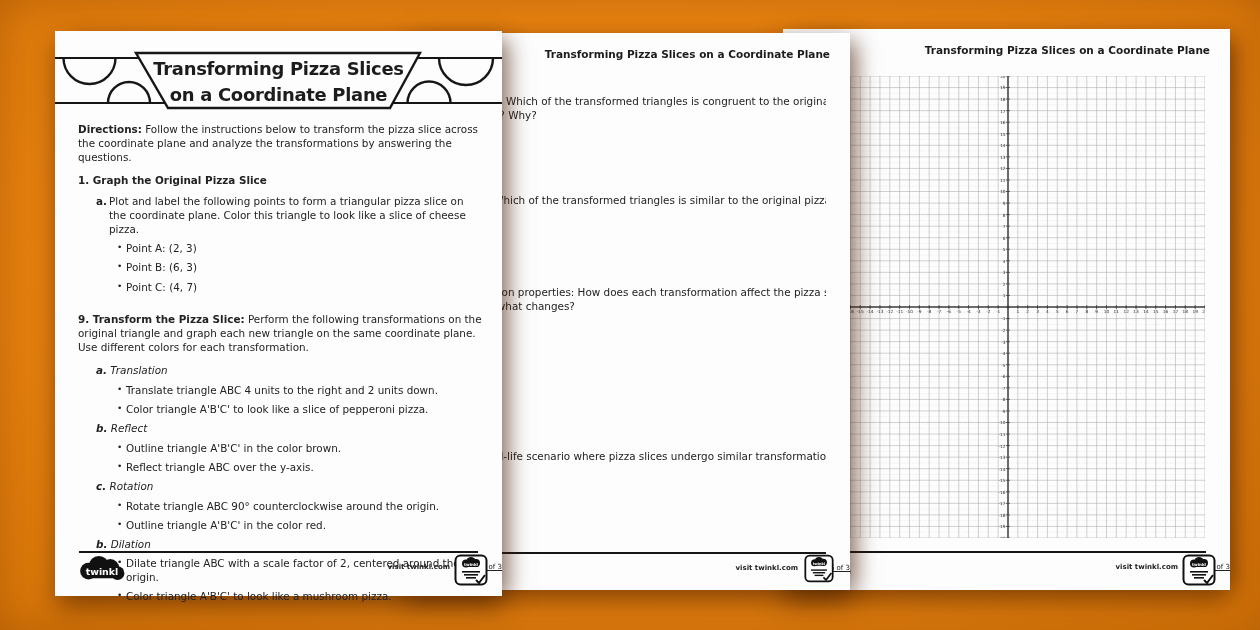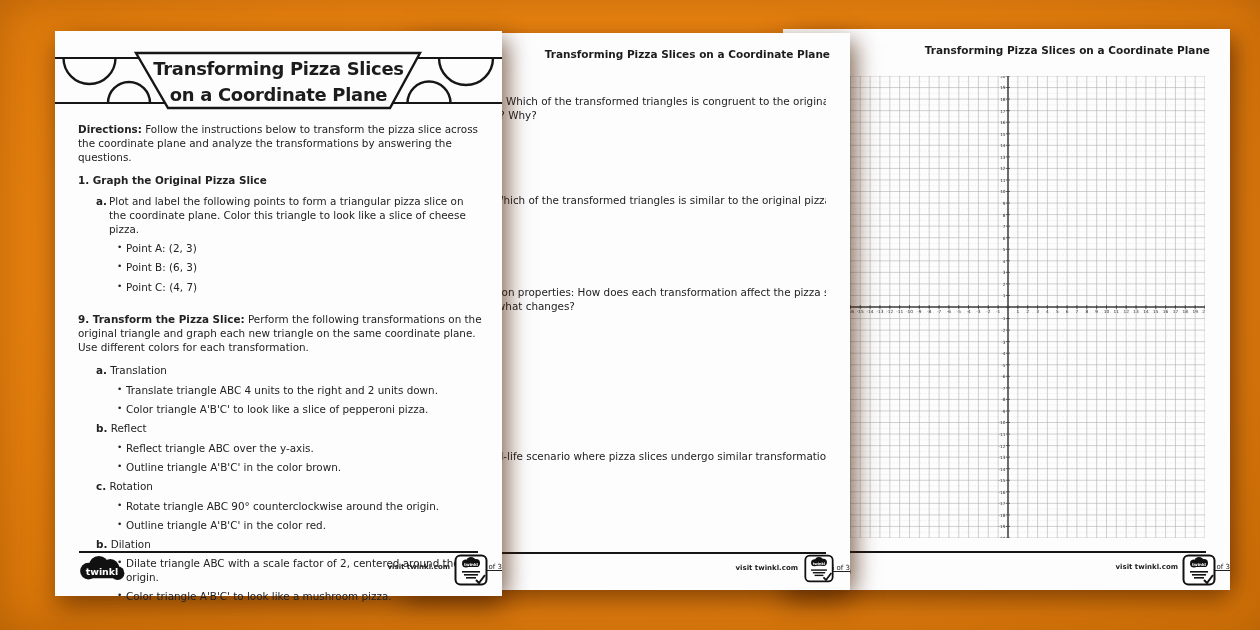--- a/index.html
+++ b/index.html
@@ -22,21 +22,21 @@
   
   .p1-body{position:absolute;left:23px;right:19px;top:92px;font-size:10.4px;line-height:13.8px;color:#222;}
   .p1-body b{font-weight:700;}
   .sec-head{font-weight:700;margin:10px 0 7px 0;}
   .item-a{padding-left:31px;position:relative;margin-bottom:5px;}
   .item-label{position:absolute;left:18px;top:0;font-weight:700;}
   ul.dotlist{list-style:none;margin:0;padding:0 0 0 48px;}
   ul.dotlist li{position:relative;margin-bottom:6px;}
   ul.dotlist li::before{content:"\2022";position:absolute;left:-9px;top:-1px;font-size:9px;}
   .sec2{margin-top:18px;margin-bottom:10px;}
-  .tgroup-head{padding-left:18px;font-weight:400;margin:5px 0 6px 0;}
+  .tgroup-head{padding-left:18px;font-weight:400;margin:5px 0 6px 0;font-style:italic;}
   .tgroup-head .glabel{font-weight:700;}
   .tgroup ul.dotlist li{margin-bottom:5.2px;}
 
   
   .footer-line{position:absolute;left:24px;right:24px;height:2.3px;background:#161616;}
   .footer-pagenum{position:absolute;left:0;right:0;text-align:right;font-size:7px;color:#222;text-decoration:underline;}
   .footer-visit{position:absolute;font-size:7px;font-weight:700;color:#222;}
   .logo-svg{position:absolute;}
   .badge-svg{position:absolute;}
 
@@ -434,22 +434,22 @@
       <div class="tgroup">
         <div class="tgroup-head"><span class="glabel">a.</span> <span>Translation</span></div>
         <ul class="dotlist">
           <li>Translate triangle ABC 4 units to the right and 2 units down.</li>
           <li>Color triangle A'B'C' to look like a slice of pepperoni pizza.</li>
         </ul>
       </div>
       <div class="tgroup">
         <div class="tgroup-head"><span class="glabel">b.</span> <span>Reflect</span></div>
         <ul class="dotlist">
+          <li>Outline triangle A'B'C' in the color brown.</li>
           <li>Reflect triangle ABC over the y-axis.</li>
-          <li>Outline triangle A'B'C' in the color brown.</li>
         </ul>
       </div>
       <div class="tgroup">
         <div class="tgroup-head"><span class="glabel">c.</span> <span>Rotation</span></div>
         <ul class="dotlist">
           <li>Rotate triangle ABC 90° counterclockwise around the origin.</li>
           <li>Outline triangle A'B'C' in the color red.</li>
         </ul>
       </div>
       <div class="tgroup">

